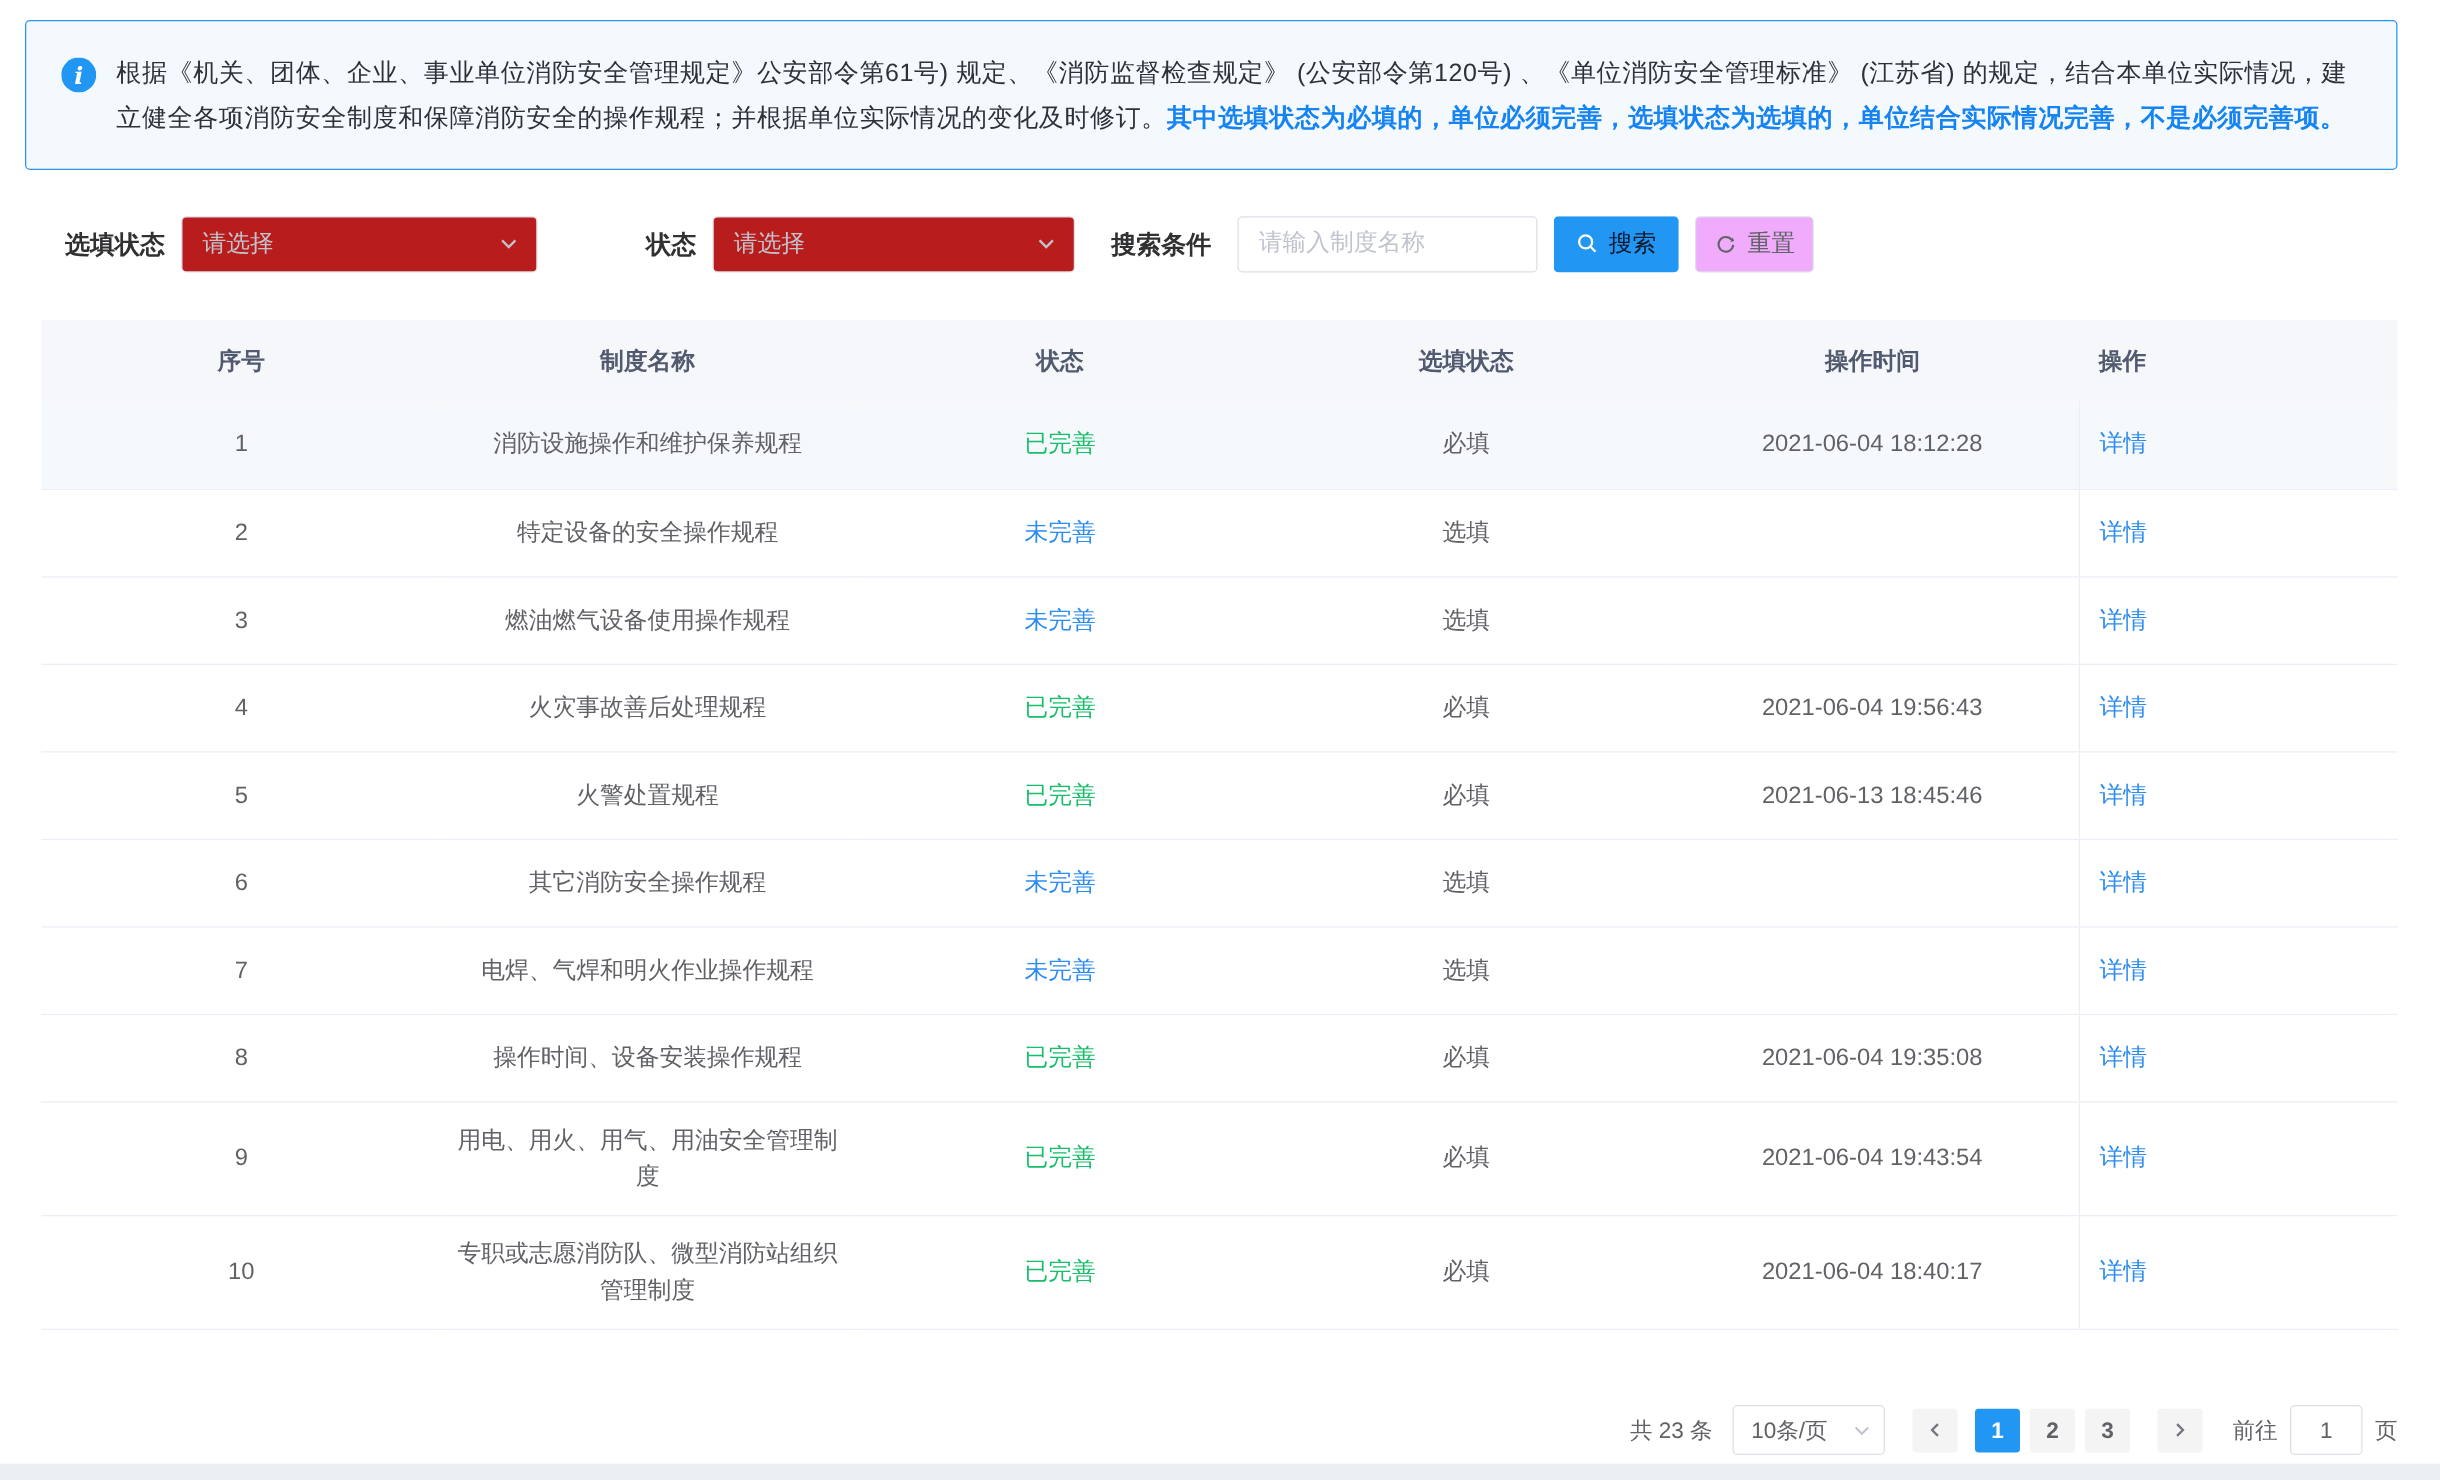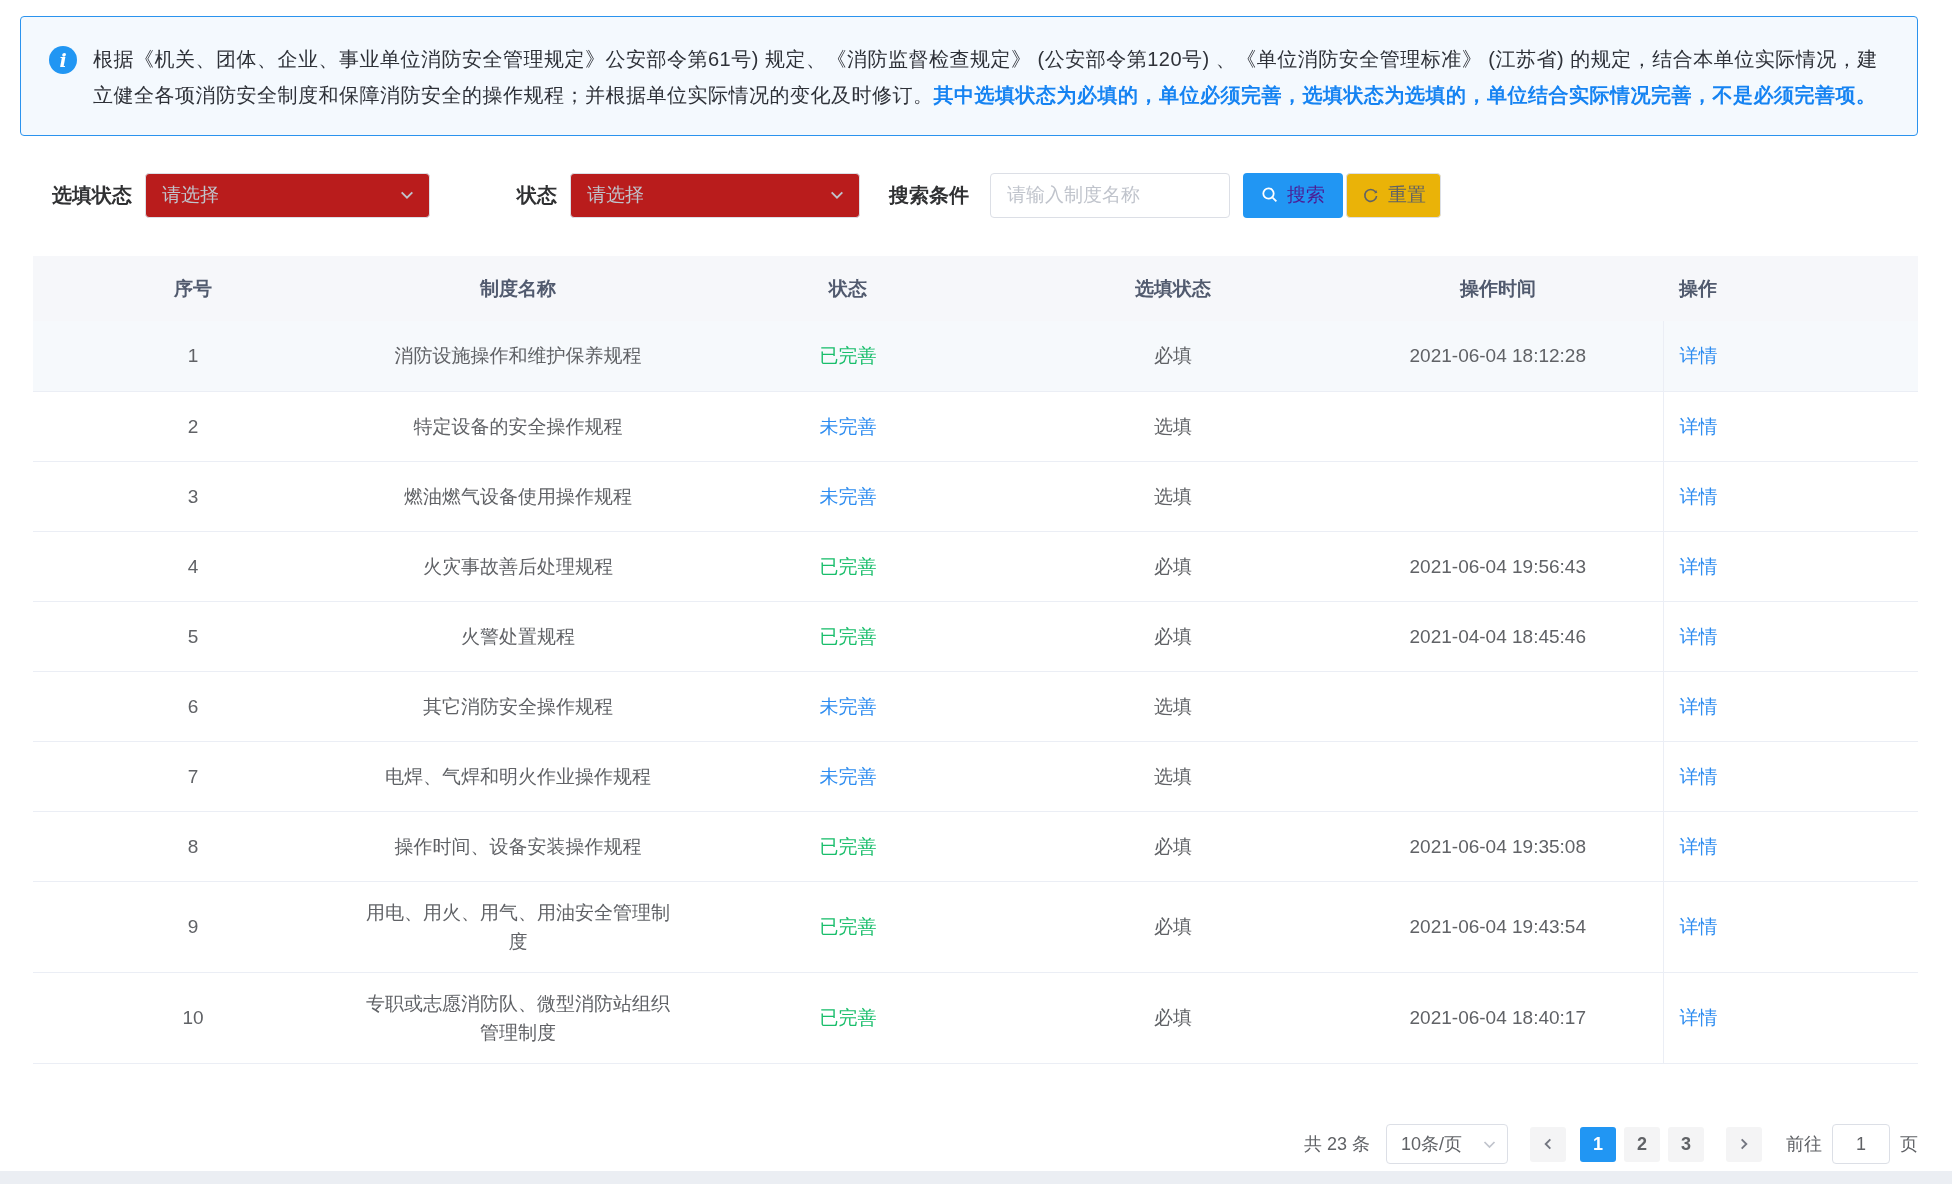--- a/index.html
+++ b/index.html
@@ -38,22 +38,22 @@
     width: 240px; height: 45px; margin-left: 21px; border: 1px solid #dcdfe6; border-radius: 4px;
     font-size: 19px; padding: 0 16px; color: #606266; outline: none;
     font-family: Liberation Sans, sans-serif;
   }
   .btn {
     height: 45px; border-radius: 4px; font-size: 19px; display: inline-flex;
     align-items: center; justify-content: center; cursor: pointer; border: 1px solid transparent;
     font-family: "Liberation Sans", "DejaVu Sans", sans-serif;
   }
   .btn svg { margin-right: 8px; }
-  .btn-search { width: 100px; margin-left: 13px; background: #2196f3; color: #4c1d95; }
-  .btn-reset  { width: 95px;  margin-left: 3px; background: #eab308; color: #606266; border-color: #dcdfe6; }
+  .btn-search { width: 100px; margin-left: 13px; background: #2196f3; color: #0f172a; }
+  .btn-reset  { width: 95px;  margin-left: 13px; background: #f0abfc; color: #606266; border-color: #dcdfe6; }
 
   
   table { border-collapse: collapse; table-layout: fixed; width: 1885px; margin: 38px 0 0 13px; }
   col.c1{width:320px} col.c2{width:330px} col.c3{width:330px}
   col.c4{width:320px} col.c5{width:330px} col.c6{width:255px}
   thead th {
     background: #f6f7fa; height: 65px; font-size: 19px; font-weight: 700; color: #515a6e;
     text-align: center; padding: 0 10px;
   }
   thead th.op { text-align: left; padding-left: 16px; }
@@ -197,21 +197,21 @@
       <td><span>必填</span></td>
       <td><span>2021-06-04 19:56:43</span></td>
       <td class="op"><a class="detail-link">详情</a></td>
     </tr>
 
     <tr>
       <td><span>5</span></td>
       <td><span>火警处置规程</span></td>
       <td><span class="status done">已完善</span></td>
       <td><span>必填</span></td>
-      <td><span>2021-04-04 18:45:46</span></td>
+      <td><span>2021-06-13 18:45:46</span></td>
       <td class="op"><a class="detail-link">详情</a></td>
     </tr>
 
     <tr>
       <td><span>6</span></td>
       <td><span>其它消防安全操作规程</span></td>
       <td><span class="status undone">未完善</span></td>
       <td><span>选填</span></td>
       <td><span></span></td>
       <td class="op"><a class="detail-link">详情</a></td>

